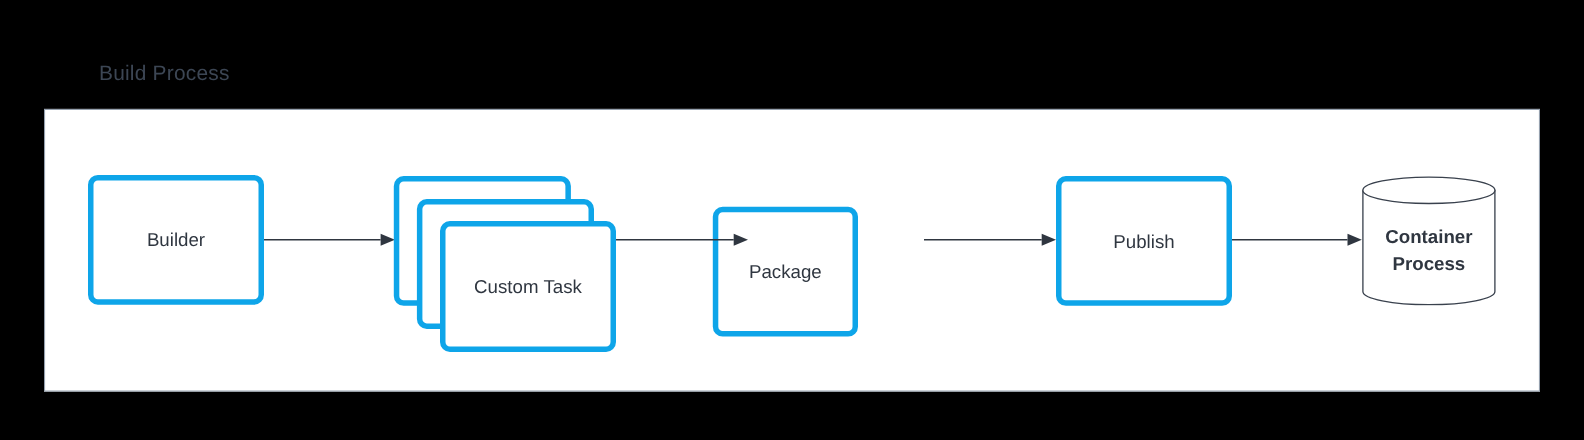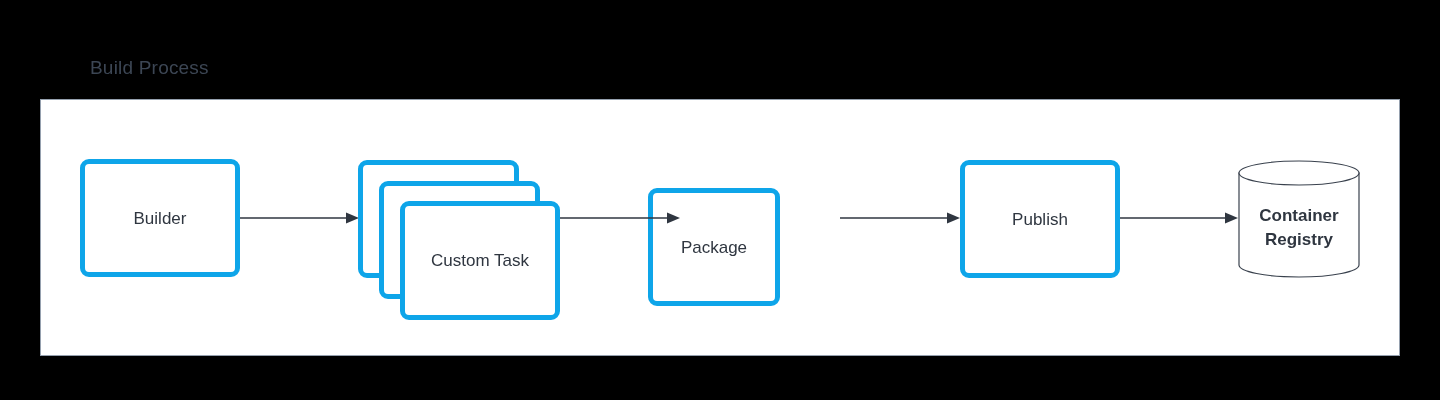--- a/index.html
+++ b/index.html
@@ -108,21 +108,21 @@
     <span class="node-label">Publish</span>
   </div>
 
   <div class="cyl" style="left:1238px; top:160px; width:122px; height:118px;">
     <svg width="122" height="118" viewBox="0 0 122 118">
       <path d="M1,13 L1,105 A60,12 0 0 0 121,105 L121,13 Z" fill="#ffffff" stroke="#39414d" stroke-width="1.2"></path>
       <ellipse cx="61" cy="13" rx="60" ry="12" fill="#ffffff" stroke="#39414d" stroke-width="1.2"></ellipse>
     </svg>
     <div class="cyl-label">
       <div>Container</div>
-      <div>Registry</div>
+      <div>Process</div>
     </div>
   </div>
 
   <div class="edge" style="left:240px; top:206px; width:120px; height:24px;">
     <svg width="120" height="24">
       <line x1="0" y1="12" x2="106" y2="12" stroke="#2f3640" stroke-width="1.4"></line>
       <polygon points="106,6.5 119,12 106,17.5" fill="#2f3640"></polygon>
     </svg>
   </div>
 

